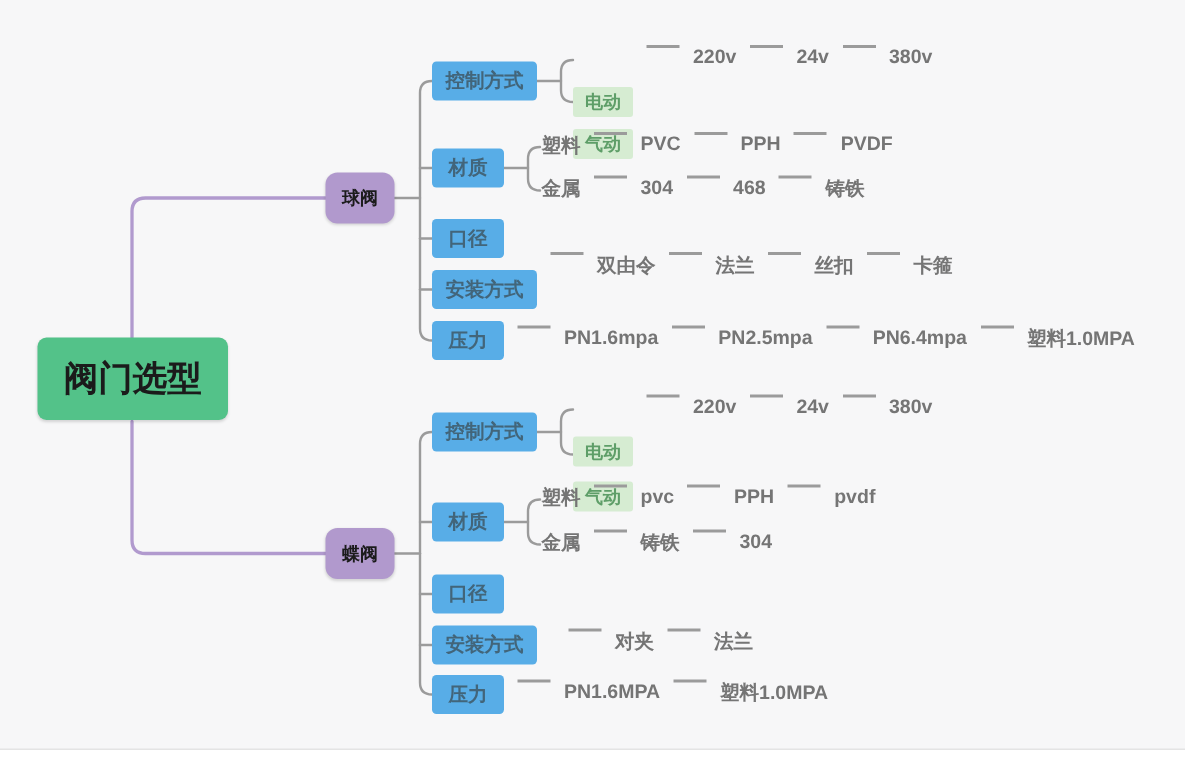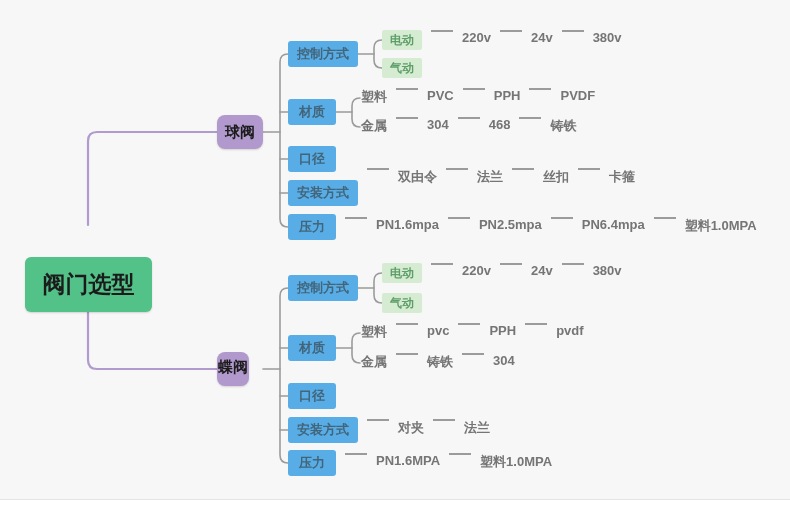--- a/index.html
+++ b/index.html
@@ -20,27 +20,27 @@
     font-family:"Liberation Sans","DejaVu Sans",sans-serif;}
   .canvas{position:relative;width:790px;height:500px;background:var(--canvas-bg);
     border-bottom:1px solid #e4e4e4;}
   .wires{position:absolute;left:0;top:0;width:790px;height:506px;pointer-events:none;}
   .wires path{fill:none;stroke-linecap:round;}
   .wires path.p{stroke:var(--line-purple);stroke-width:2.2;}
   .wires path.g{stroke:var(--line-gray);stroke-width:1.6;}
   .node{position:absolute;text-align:center;font-weight:bold;color:var(--node-text);
     white-space:nowrap;cursor:pointer;}
   .root{background:var(--root-green);border-radius:6px;font-size:23px;
-    box-shadow:0 1px 2px rgba(0,0,0,.15);margin-top:32px;}
-  .branch{background:var(--branch-purple);border-radius:8px;font-size:15px;
+    box-shadow:0 1px 2px rgba(0,0,0,.15);}
+  .branch{background:var(--branch-purple);border-radius:8px;font-size:12px;
     box-shadow:0 1px 2px rgba(0,0,0,.15);}
   .cat{background:var(--category-blue);border-radius:3px;font-size:13px;height:26px;
     line-height:26px;color:var(--category-text);}
   .opt{background:var(--option-green);border-radius:2px;font-size:12px;height:20px;
-    line-height:20px;color:var(--option-text);width:40px;}
+    line-height:20px;color:var(--option-text);width:40px;margin-top:28px;}
   .row{position:absolute;display:flex;align-items:flex-start;height:20px;}
   .leaf{font-size:13px;font-weight:bold;color:var(--leaf-text);white-space:nowrap;cursor:pointer;}
   .sep{width:22px;height:2px;background:var(--line-gray);margin:0 9px;flex:0 0 auto;}
 </style>
 </head>
 <body>
 
 <div class="canvas">
 
   <svg class="wires" viewBox="0 0 790 506">
@@ -65,21 +65,21 @@
     <path class="g" d="M280 430 H288"></path>
     <path class="g" d="M358 288 H374"></path>
     <path class="g" d="M382 273 Q374 273 374 281 V295 Q374 303 382 303"></path>
     <path class="g" d="M336 348 H352"></path>
     <path class="g" d="M360 333 Q352 333 352 341 V355 Q352 363 360 363"></path>
   </svg>
 
   <div class="node root" style="left:25px;top:225px;width:127px;height:55px;line-height:55px;">阀门选型</div>
 
   <div class="node branch" style="left:217px;top:115px;width:46px;height:34px;line-height:34px;">球阀</div>
-  <div class="node branch" style="left:217px;top:352px;width:32px;height:34px;line-height:34px;font-family:Liberation Mono, monospace;">蝶阀</div>
+  <div class="node branch" style="left:217px;top:352px;width:46px;height:34px;line-height:34px;">蝶阀</div>
 
   <div class="node cat" style="left:288px;top:41px;width:70px;">控制方式</div>
   <div class="node cat" style="left:288px;top:99px;width:48px;">材质</div>
   <div class="node cat" style="left:288px;top:146px;width:48px;">口径</div>
   <div class="node cat" style="left:288px;top:180px;width:70px;">安装方式</div>
   <div class="node cat" style="left:288px;top:214px;width:48px;">压力</div>
 
   <div class="node opt" style="left:382px;top:30px;">电动</div>
   <div class="node opt" style="left:382px;top:58px;">气动</div>
 
@@ -163,21 +163,21 @@
   </div>
 
   <div class="row" style="left:361px;top:353px;">
     <span class="leaf">金属</span>
     <i class="sep"></i>
     <span class="leaf">铸铁</span>
     <i class="sep"></i>
     <span class="leaf">304</span>
   </div>
 
-  <div class="row" style="left:358px;top:419px;font-family:Liberation Serif, serif;">
+  <div class="row" style="left:370px;top:419px;font-family:Liberation Serif, serif;">
     <i class="sep"></i>
     <span class="leaf">对夹</span>
     <i class="sep"></i>
     <span class="leaf">法兰</span>
   </div>
 
   <div class="row" style="left:336px;top:453px;">
     <i class="sep"></i>
     <span class="leaf">PN1.6MPA</span>
     <i class="sep"></i>

